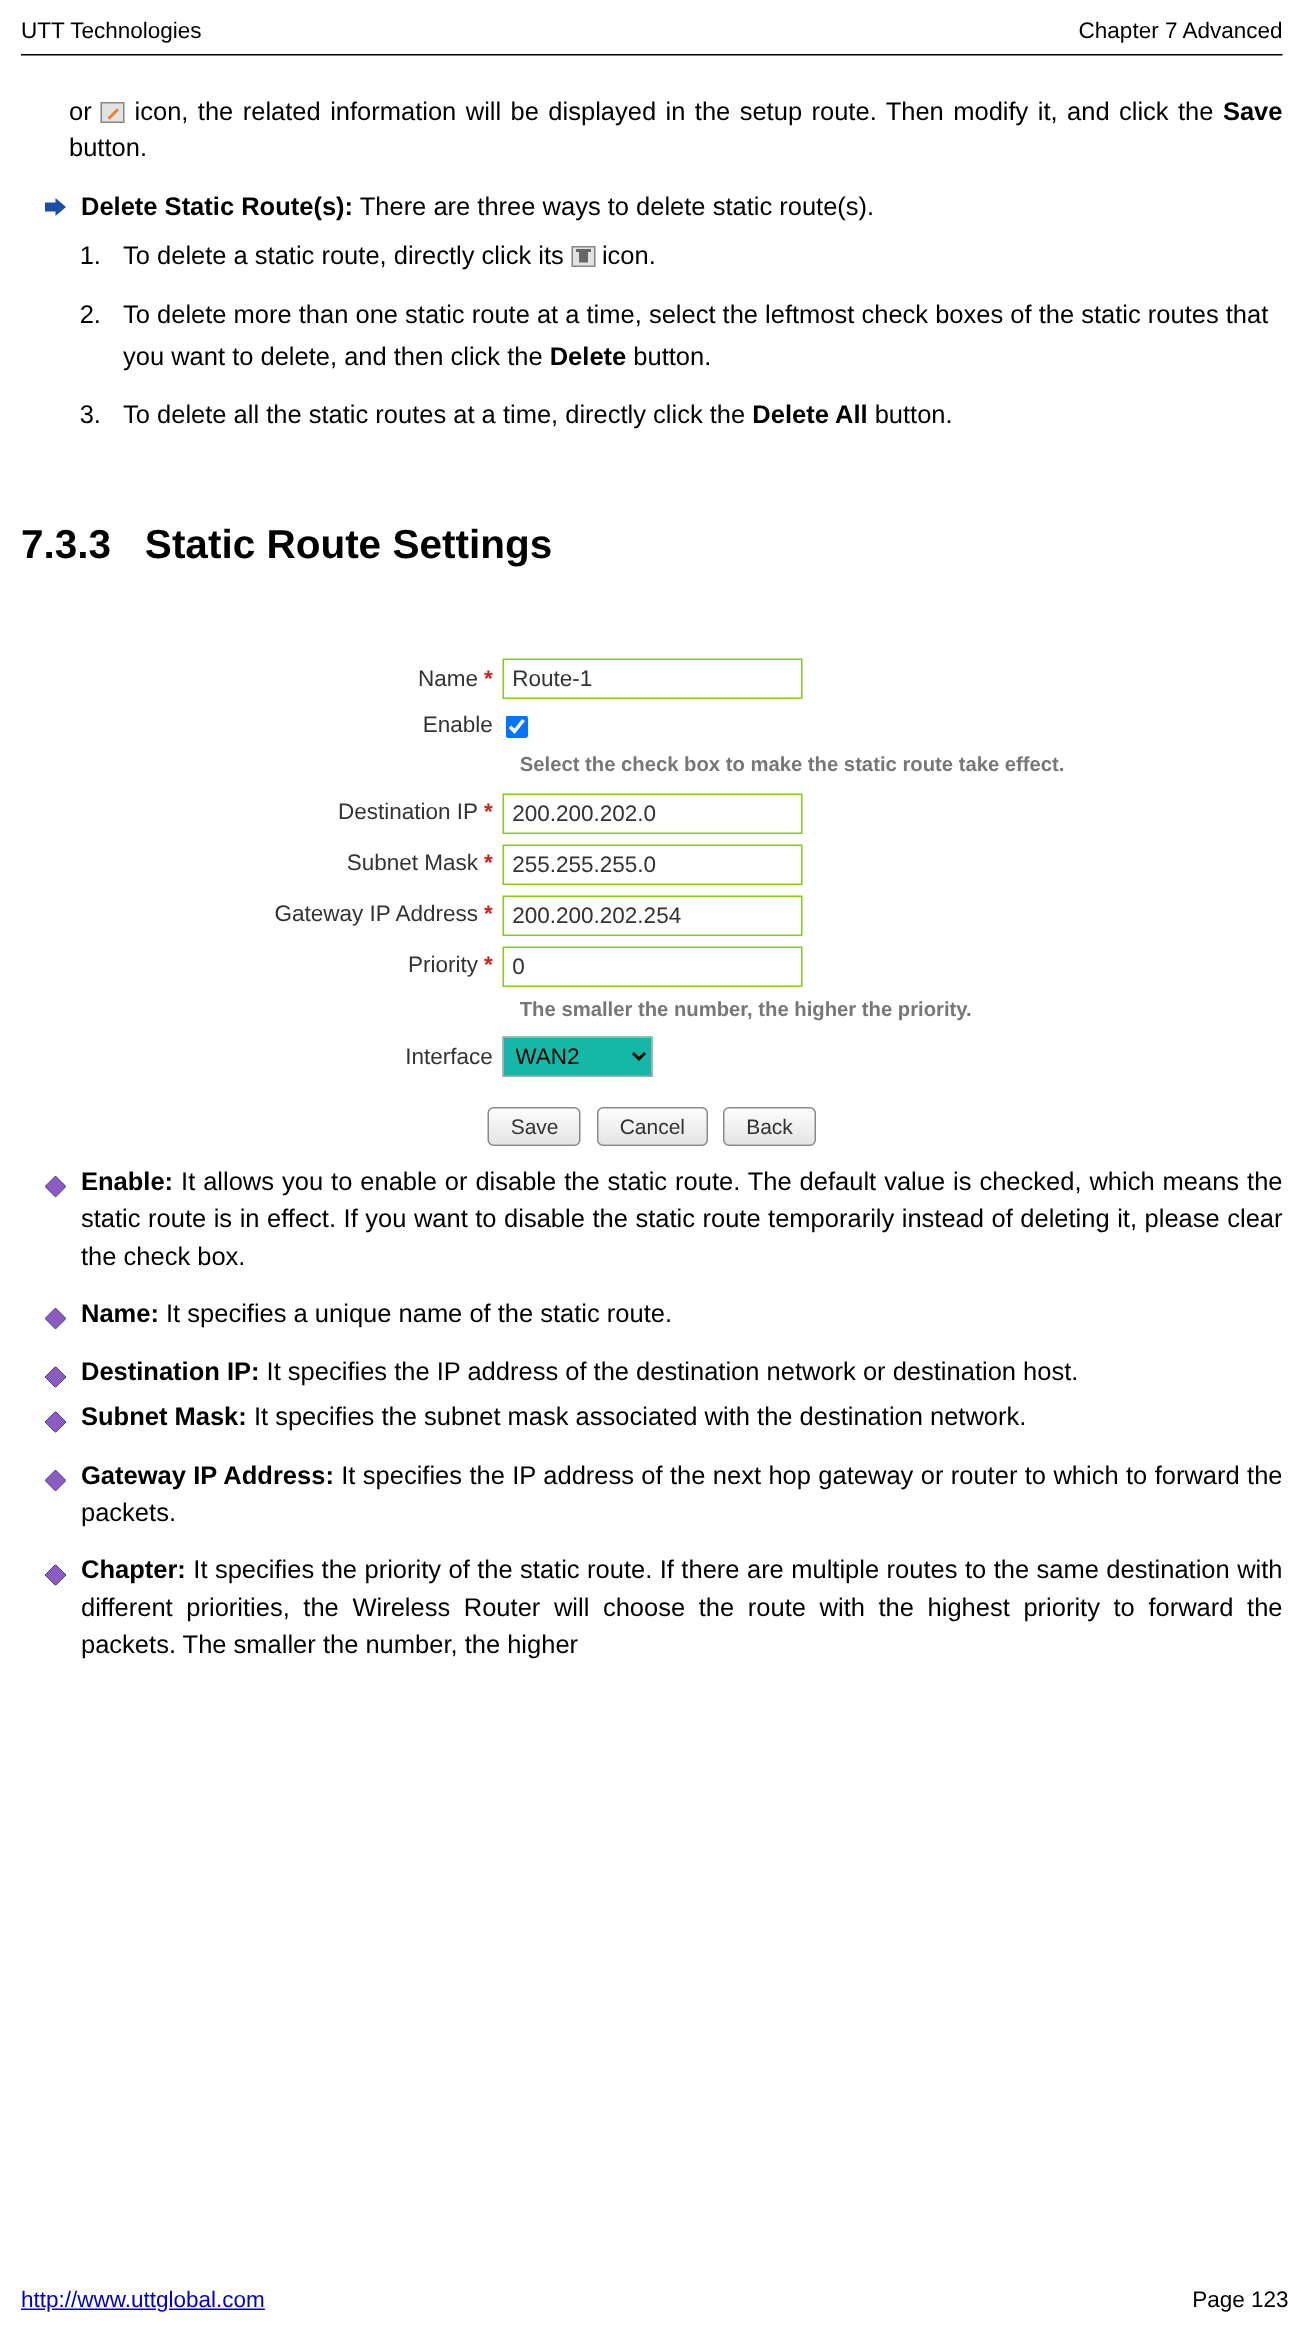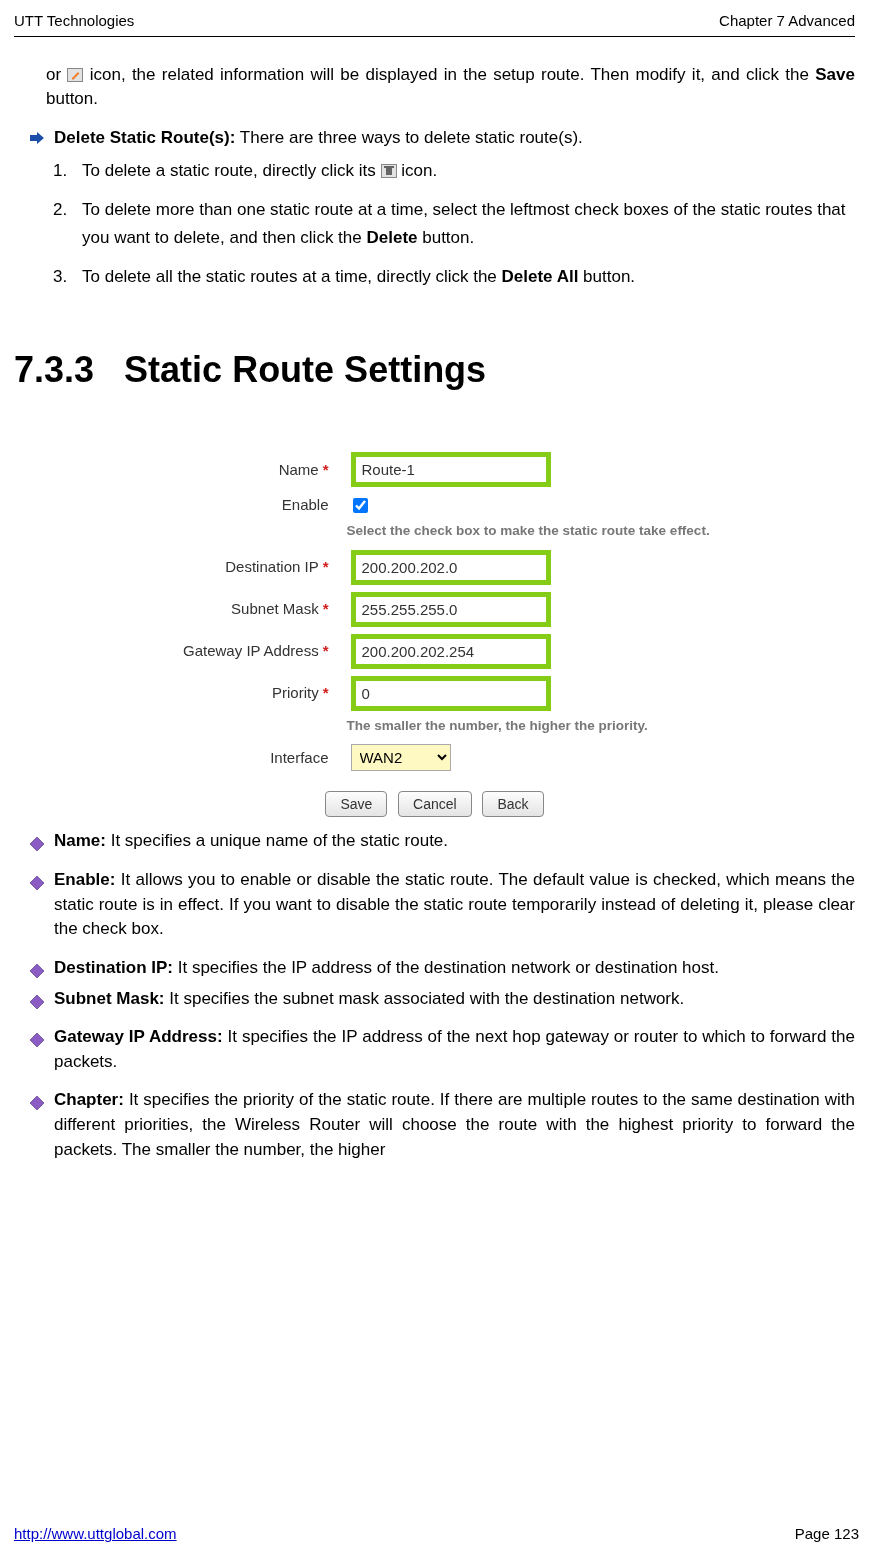--- a/index.html
+++ b/index.html
@@ -78,67 +78,66 @@
     margin-top: 5px;
   }
   .bullet-content { flex: 1 1 auto; text-align: justify; }
   ol.numlist {
     list-style: decimal;
     margin-left: 58px;
     margin-top: 4px;
   }
   ol.numlist li { padding-left: 10px; margin-bottom: 10px; line-height: 1.7; }
   h2.section {
-    font-size: 36px;
+    font-size: 27px;
     font-weight: bold;
     margin: 52px 0 38px 0;
   }
   .form-shot {
     width: 620px;
     margin: 0 auto;
     padding: 18px 10px 6px 10px;
   }
   .form-row {
     display: flex;
     align-items: center;
     margin-bottom: 7px;
     font-size: 15px;
     color: #333;
-    gap: 16px;
   }
   .form-row .flabel {
     width: 200px;
     text-align: right;
     padding-right: 6px;
     color: #333;
   }
   .req { color: #d02020; font-weight: bold; padding-left: 4px; }
   .finput {
     width: 200px;
     padding: 4px 6px;
     font-size: 15px;
-    border: 5px solid #84cc16;
+    border: 1px solid #84cc16;
     background: #fff;
     color: #333;
   }
   .fhint {
     font-size: 13.5px;
     color: #777;
     margin-left: 212px;
     margin-bottom: 9px;
     margin-top: -2px;
     font-weight: bold;
   }
   .fcheck { width: 15px; height: 15px; margin-left: 2px; }
   .fselect {
     width: 100px;
     padding: 3px 4px;
     font-size: 15px;
     border: 1px solid #aaa;
-    background: #fef9c3;
+    background: #14b8a6;
   }
   .btn-row {
     text-align: center;
     margin-top: 20px;
   }
   .fbtn {
     padding: 4px 14px;
     font-size: 14px;
     background: linear-gradient(#fdfdfd,#e4e4e4);
     border: 1px solid #888;
@@ -248,27 +247,27 @@
       <button class="fbtn">Back</button>
     </div>
   </div>
 
 
   <div id="defs-container">
       <div class="bullet-row" style="margin-left: 16px; margin-bottom: 14px;">
         <span class="diamond-bullet"><svg viewBox="0 0 14 14">
             <polygon points="7,0 14,7 7,14 0,7" fill="#8a5cc4" stroke="#4a2c74" stroke-width="0.6"></polygon>
           </svg></span>
+        <div class="bullet-content"><b>Enable:</b><span> It allows you to enable or disable the static route. The default value is checked, which means the static route is in effect. If you want to disable the static route temporarily instead of deleting it, please clear the check box.</span></div>
+      </div>
+      <div class="bullet-row" style="margin-left: 16px; margin-bottom: 14px;">
+        <span class="diamond-bullet"><svg viewBox="0 0 14 14">
+            <polygon points="7,0 14,7 7,14 0,7" fill="#8a5cc4" stroke="#4a2c74" stroke-width="0.6"></polygon>
+          </svg></span>
         <div class="bullet-content"><b>Name:</b><span> It specifies a unique name of the static route.</span></div>
-      </div>
-      <div class="bullet-row" style="margin-left: 16px; margin-bottom: 14px;">
-        <span class="diamond-bullet"><svg viewBox="0 0 14 14">
-            <polygon points="7,0 14,7 7,14 0,7" fill="#8a5cc4" stroke="#4a2c74" stroke-width="0.6"></polygon>
-          </svg></span>
-        <div class="bullet-content"><b>Enable:</b><span> It allows you to enable or disable the static route. The default value is checked, which means the static route is in effect. If you want to disable the static route temporarily instead of deleting it, please clear the check box.</span></div>
       </div>
       <div class="bullet-row" style="margin-left: 16px; ">
         <span class="diamond-bullet"><svg viewBox="0 0 14 14">
             <polygon points="7,0 14,7 7,14 0,7" fill="#8a5cc4" stroke="#4a2c74" stroke-width="0.6"></polygon>
           </svg></span>
         <div class="bullet-content"><b>Destination IP:</b><span> It specifies the IP address of the destination network or destination host.</span></div>
       </div>
       <div class="bullet-row" style="margin-left: 16px; margin-bottom: 14px;">
         <span class="diamond-bullet"><svg viewBox="0 0 14 14">
             <polygon points="7,0 14,7 7,14 0,7" fill="#8a5cc4" stroke="#4a2c74" stroke-width="0.6"></polygon>

